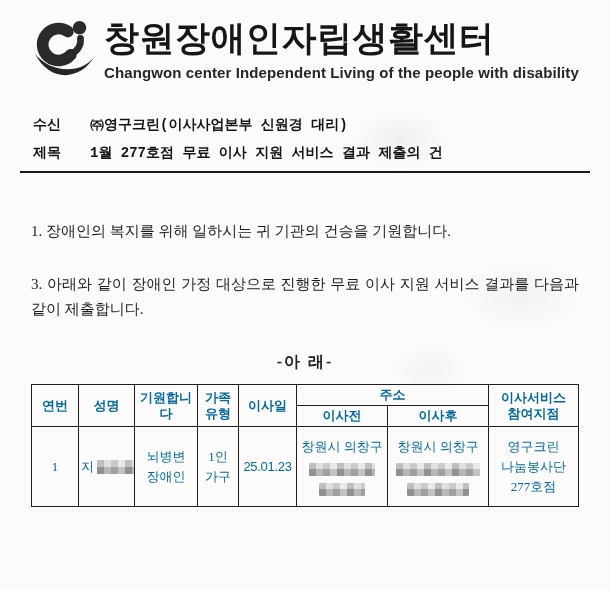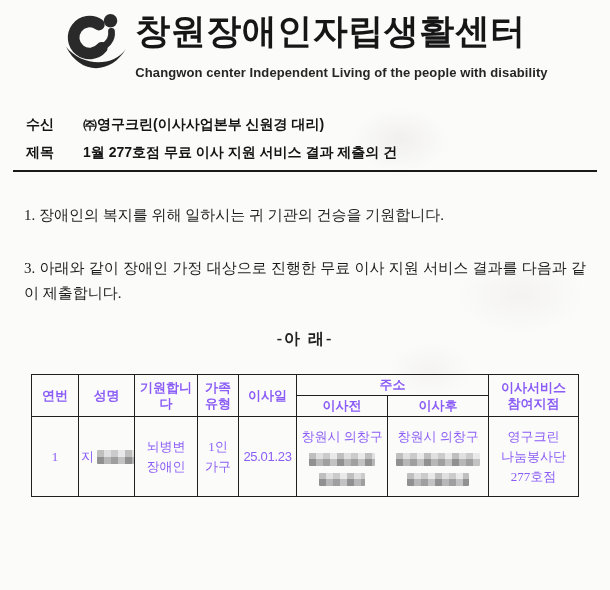--- a/index.html
+++ b/index.html
@@ -6,62 +6,62 @@
   body{
     width:610px;height:590px;overflow:hidden;
     font-family:"Liberation Sans", sans-serif;
     color:#1d1d1d;
     background:
       radial-gradient(70px 45px at 400px 140px, rgba(185,180,172,.16), transparent 70%),
       radial-gradient(90px 55px at 520px 295px, rgba(185,180,172,.12), transparent 70%),
       radial-gradient(60px 40px at 430px 370px, rgba(185,180,172,.10), transparent 70%),
       #fbfbfa;
   }
-  .page{position:relative;width:610px;height:590px;padding:8px;box-sizing:border-box;}
+  .page{position:relative;width:610px;height:590px;padding:15px;box-sizing:border-box;}
 
   
   .org-header{display:flex;justify-content:center;align-items:flex-start;padding-top:3px;gap:5px;}
   .logo{width:68px;height:60px;flex:0 0 auto;margin-top:1px;}
   .org-titles{display:flex;flex-direction:column;}
   .org-ko{
     font-size:35px;font-weight:900;letter-spacing:0.5px;color:#161616;
     line-height:40px;white-space:nowrap;
   }
   .org-en{
-    font-size:13px;font-weight:700;color:#262626;letter-spacing:0.1px;
-    margin-top:14px;white-space:nowrap;
+    font-size:15px;font-weight:700;color:#262626;letter-spacing:0.1px;
+    margin-top:6px;white-space:nowrap;
   }
 
   
   .meta{margin:36px 0 0 18px;font-size:14px;font-weight:700;color:#141414;}
-  .meta-row{margin-top:11px;line-height:17px;}
+  .meta-row{margin-top:11px;line-height:17px;font-family:Liberation Mono, monospace;}
   .meta-row:first-child{margin-top:0;}
   .meta-label{display:inline-block;width:57px;}
 
   .rule{margin:9px 5px 0 5px;border-top:2.5px solid #1a1a1a;}
 
   
   .para{
     margin:0 16px;font-family:"Liberation Serif", serif;
     font-size:15px;line-height:25px;color:#1c1c1c;
     text-align:justify;word-break:break-all;font-weight:500;
   }
-  .p1{margin-top:31px;}
+  .p1{margin-top:46px;}
   .p2{margin-top:22px;}
   .p3{margin-top:28px;}
 
   .arae{
-    margin-top:23px;text-align:center;font-family:"Liberation Serif", serif;
+    margin-top:30px;text-align:center;font-family:"Liberation Serif", serif;
     font-size:16px;font-weight:600;letter-spacing:2px;color:#222;
   }
 
   
   .result-table{
-    margin:24px auto 0 auto;border-collapse:collapse;table-layout:fixed;
-    width:547px;font-family:"Liberation Serif", serif;color:#8b5cf6;
+    margin:11px auto 0 auto;border-collapse:collapse;table-layout:fixed;
+    width:547px;font-family:"Liberation Serif", serif;color:#0369a1;
   }
   .result-table th,.result-table td{
     border:1.6px solid #1f1f1f;text-align:center;vertical-align:middle;
     padding:0 2px;box-sizing:border-box;
   }
   .result-table thead th{font-size:13px;font-weight:700;height:21px;line-height:16px;}
   .result-table tbody td{font-size:13px;font-weight:500;height:80px;}
   .pre{white-space:pre-line;}
   .cell-lines{line-height:20px;}
   .date-cell{font-family:"Liberation Sans", sans-serif;font-size:12.5px;letter-spacing:-0.3px;}

